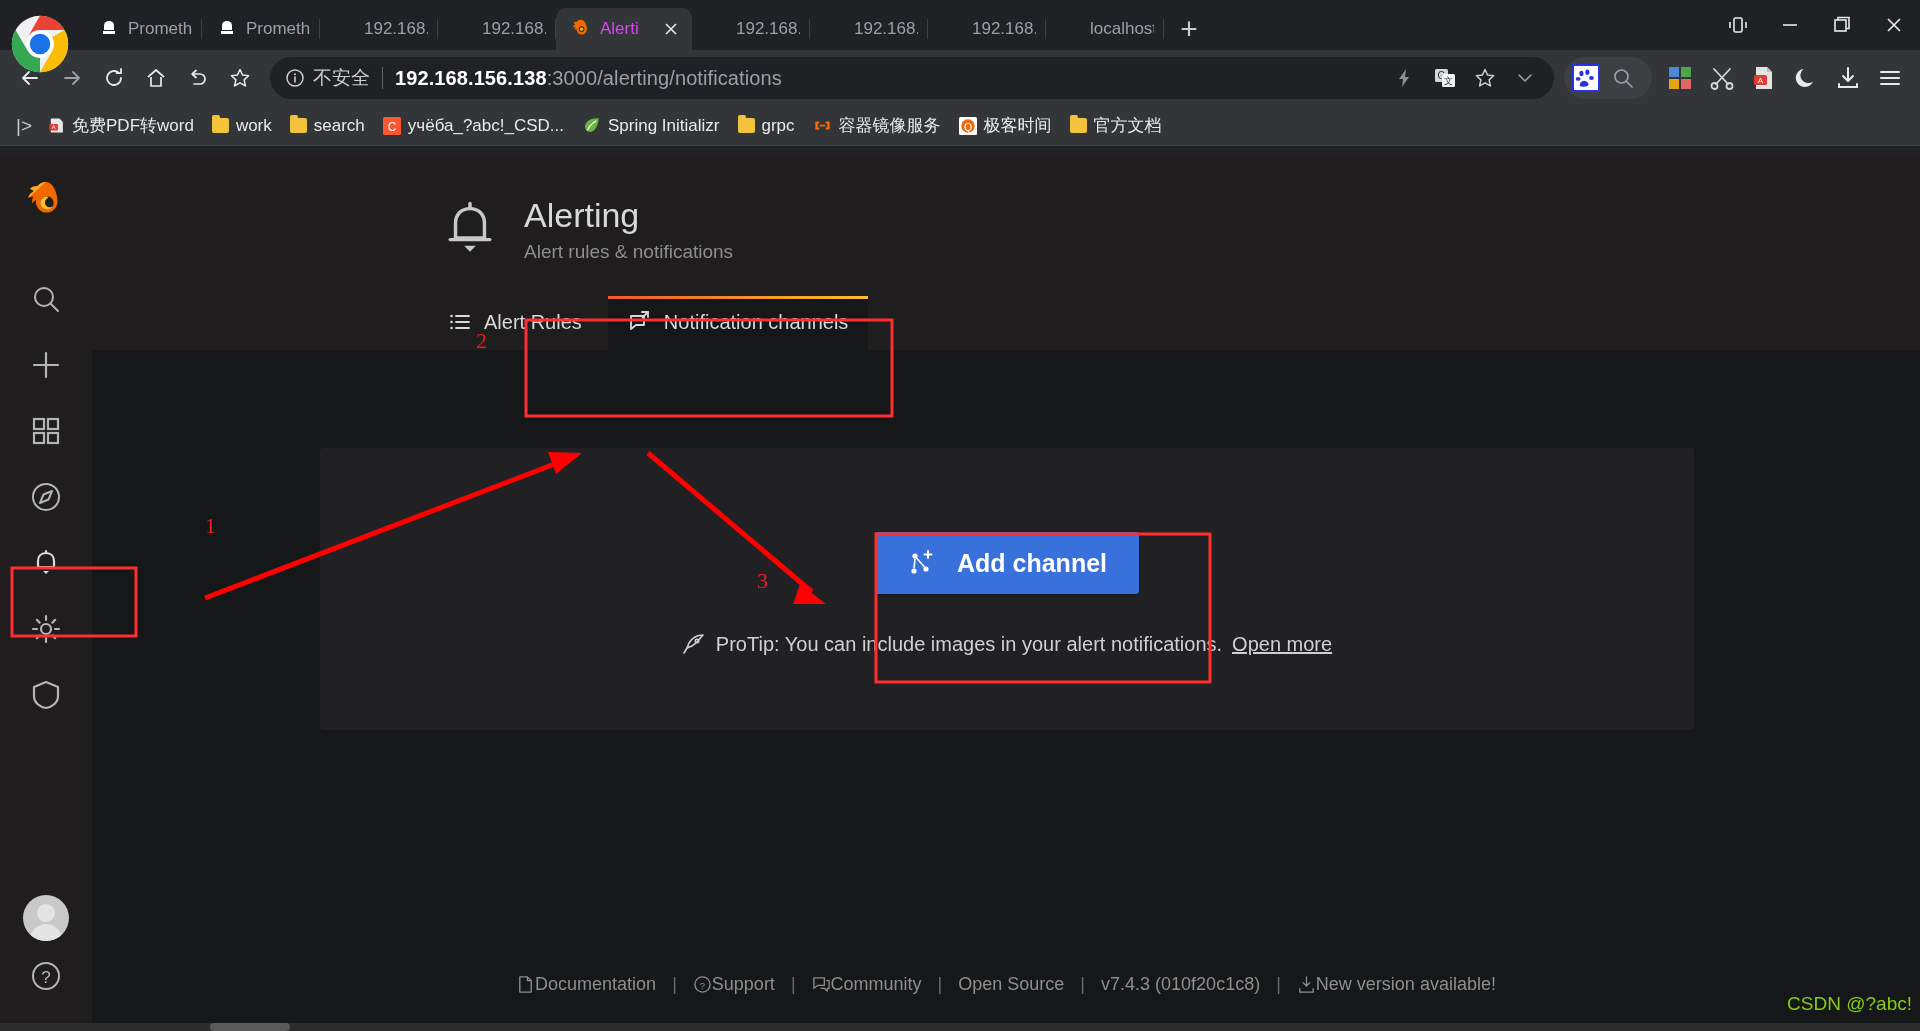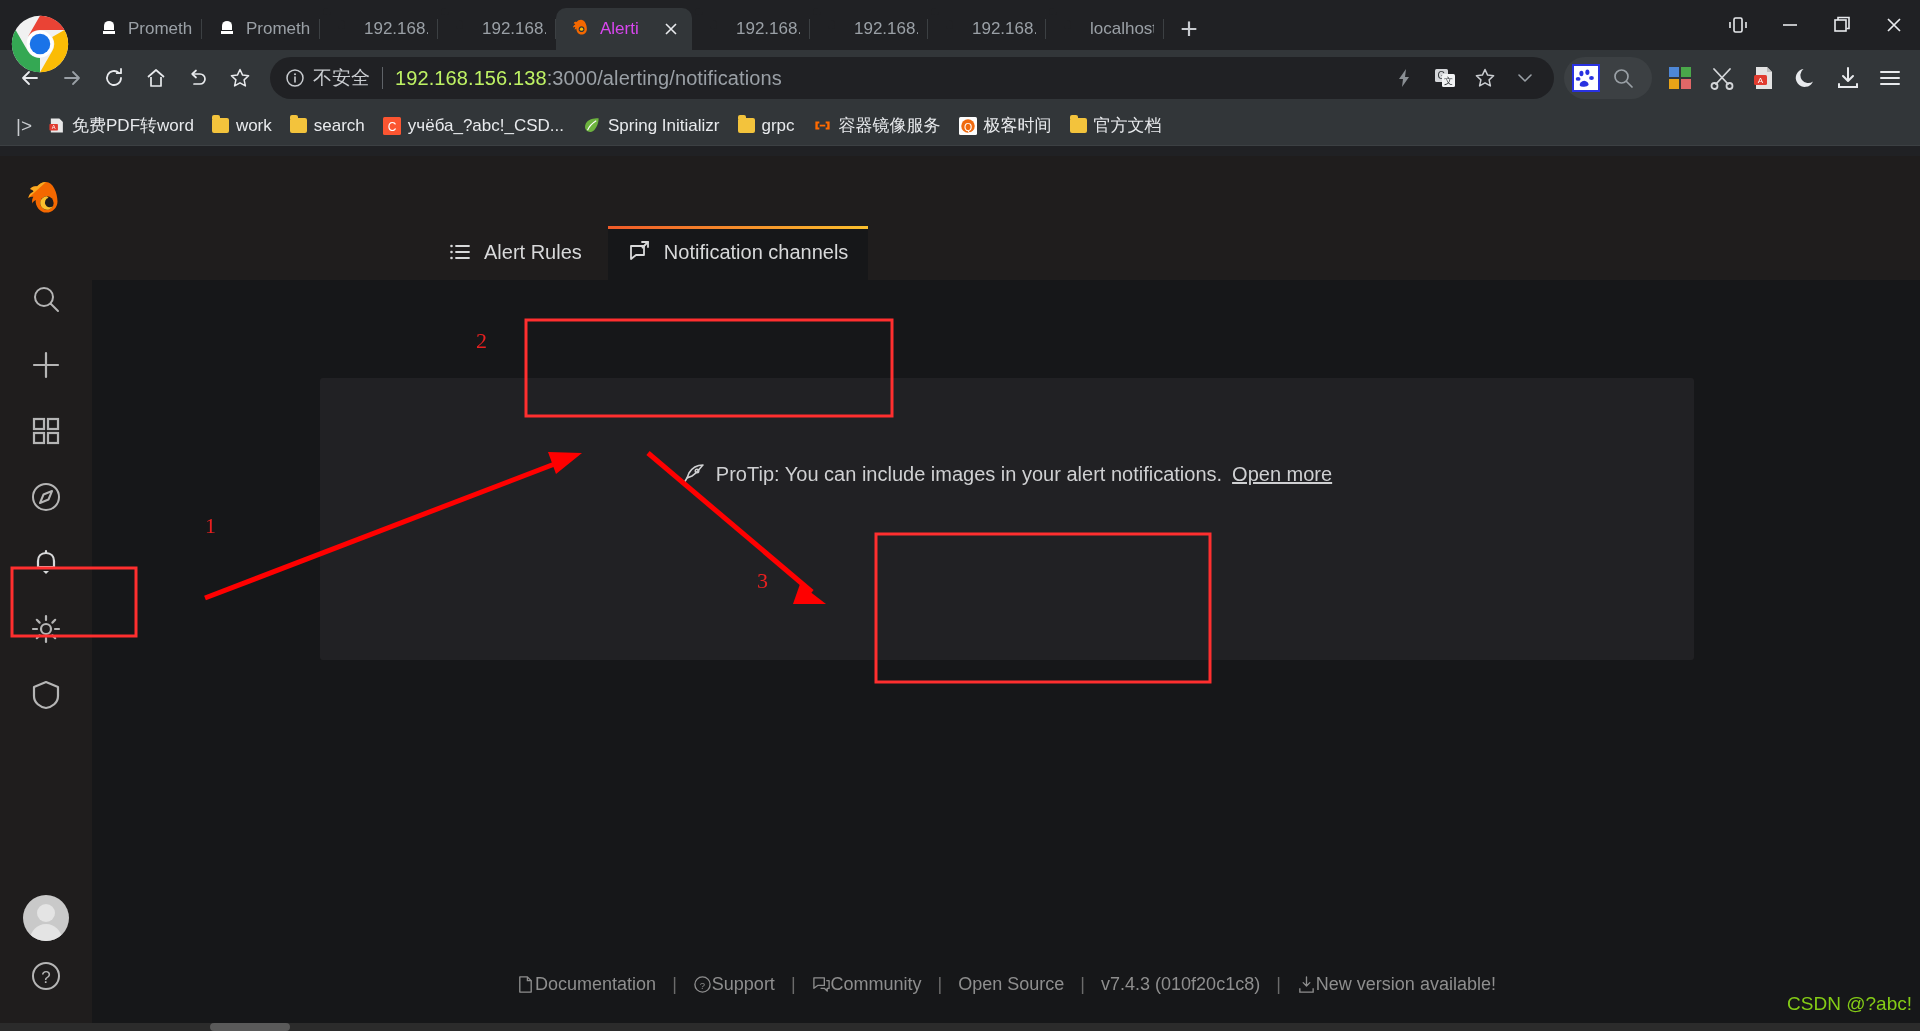--- a/index.html
+++ b/index.html
@@ -95,21 +95,21 @@
     display:flex; align-items:center; padding:16px 14px; margin:0 8px;
     min-width:0; gap:8px;
   }
   .ob-notsecure{
     display:flex; align-items:center; gap:7px; color:#c9ccd0; font-size:19px;
     flex:none;
   }
   .ob-sep{ width:1px; height:22px; background:#5f6368; flex:none; margin:0 4px; }
   .ob-url{ font-size:20px; color:#9aa0a6; white-space:nowrap; overflow:hidden;
            letter-spacing:.1px; }
-  .ob-url b{ color:#bef264; font-weight:400; }
+  .ob-url b{ color:#ffffff; font-weight:700; }
   .ob-icons{ margin-left:auto; display:flex; align-items:center; gap:10px; flex:none; }
   .ob-ic{ width:30px;height:30px;display:flex;align-items:center;justify-content:center;
           color:#9aa0a6; }
   .ext-pill{
     height:42px; background:#3c4043; border-radius:21px; display:flex;
     align-items:center; gap:8px; padding:0 14px 0 8px; flex:none; margin-right:6px;
   }
   .baidu-ic{
     width:28px;height:28px;background:#fff;border:2px solid #2932e1;
     display:flex;align-items:center;justify-content:center; flex:none;
@@ -610,20 +610,34 @@
         <svg width="34" height="34" viewBox="0 0 34 34">
           <circle cx="17" cy="17" r="13" fill="none" stroke="currentColor" stroke-width="2"></circle>
           <text x="17" y="24" font-size="17" text-anchor="middle" fill="currentColor" font-family="Liberation Sans, sans-serif">?</text>
         </svg>
       </div>
     </div>
 
     <div class="gmain">
 
       <div class="gheaderzone">
+        <div class="ghead">
+          <div class="bellwrap">
+            <svg width="56" height="62" viewBox="0 0 32 36">
+              <path d="M16 2 v3" stroke="currentColor" stroke-width="2" stroke-linecap="round"></path>
+              <path d="M16 5 c-5.2 0-8.4 3.6-8.4 8.4 v8.6 h16.8 v-8.6 c0-4.8-3.2-8.4-8.4-8.4z" fill="none" stroke="currentColor" stroke-width="2" stroke-linejoin="round"></path>
+              <path d="M4.5 23 h23" stroke="currentColor" stroke-width="2" stroke-linecap="round"></path>
+              <path d="M12.6 26.5 h6.8 l-3.4 3.6 z" fill="currentColor"></path>
+            </svg>
+          </div>
+          <div>
+            <div class="gtitle">Alerting</div>
+            <div class="gsub">Alert rules &amp; notifications</div>
+          </div>
+        </div>
 
         <div class="gtabs">
           <div class="gtab">
             <svg width="24" height="24" viewBox="0 0 24 24">
               <path d="M8 6 h13 M8 12 h13 M8 18 h13" stroke="#d8d9da" stroke-width="1.8" stroke-linecap="round"></path>
               <circle cx="3.5" cy="6" r="1.3" fill="#d8d9da"></circle>
                 <circle cx="3.5" cy="12" r="1.3" fill="#d8d9da"></circle>
                 <circle cx="3.5" cy="18" r="1.3" fill="#d8d9da"></circle>
             </svg>
             <span>Alert Rules</span>
@@ -637,20 +651,30 @@
             </svg>
             <span>Notification channels</span>
           </div>
         </div>
       </div>
 
       <div class="gbody">
 
         <div class="panel">
 
+          <button class="addbtn">
+            <svg width="30" height="30" viewBox="0 0 30 30">
+              <circle cx="8" cy="8" r="2.6" fill="#fff"></circle>
+              <circle cx="7" cy="23" r="2.6" fill="#fff"></circle>
+              <circle cx="19" cy="21" r="2.6" fill="#fff"></circle>
+              <path d="M8 10.6 L7 20.4 M9.5 10 L17.5 19" stroke="#fff" stroke-width="1.6"></path>
+              <path d="M21 3 v7 M17.5 6.5 h7" stroke="#fff" stroke-width="2" stroke-linecap="round"></path>
+            </svg>
+            <span>Add channel</span>
+          </button>
 
           <div class="protip">
             <svg width="24" height="24" viewBox="0 0 24 24">
               <path d="M21 3 c-6 0-11 3-14 8 l-2 5 5-2 c5-3 8-8 11-11z" fill="none" stroke="#cfd0d2" stroke-width="1.6" stroke-linejoin="round"></path>
               <circle cx="15" cy="9" r="1.8" fill="none" stroke="#cfd0d2" stroke-width="1.4"></circle>
               <path d="M5 16 L2 21" stroke="#cfd0d2" stroke-width="1.6" stroke-linecap="round"></path>
             </svg>
             <span>ProTip: You can include images in your alert notifications.</span>
             <a href="#">Open more</a>
           </div>

